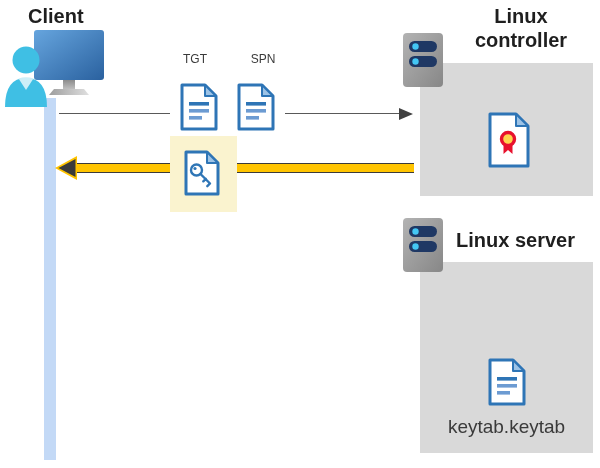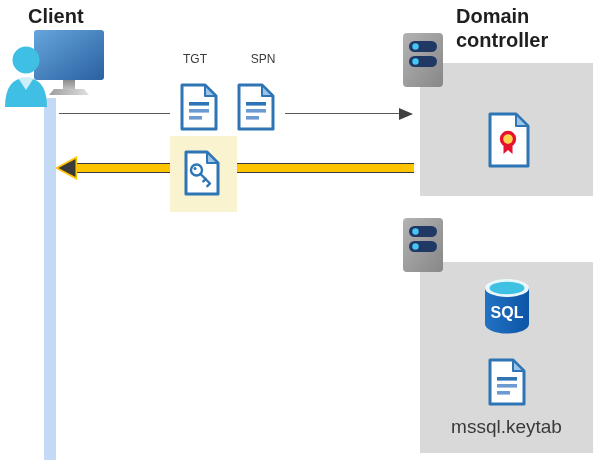--- a/index.html
+++ b/index.html
@@ -2,21 +2,21 @@
 <html><head>
 <meta charset="utf-8">
 <style>
   html,body{margin:0;padding:0;background:#fff;}
   .canvas{
     position:relative;width:600px;height:468px;background:#fff;overflow:hidden;
     font-family:"Liberation Sans","DejaVu Sans",sans-serif;color:#262626;
   }
   .abs{position:absolute;}
   .panel{position:absolute;background:#D9D9D9;}
-  .title{position:absolute;font-weight:700;font-size:20px;line-height:1.2;color:#1F1F1F;}
+  .title{position:absolute;font-weight:700;font-size:20px;line-height:1.2;color:#1F1F1F;text-align:center;}
   .ticket-label{position:absolute;font-size:12px;color:#3A3A3A;text-align:center;width:46px;}
   .timeline{position:absolute;left:44px;top:98px;width:12px;height:362px;background:#C3D9F6;}
   .black-line{position:absolute;left:59px;top:113px;width:341px;height:0;border-top:1.8px solid #595959;}
   .black-head{position:absolute;left:399px;top:107.8px;width:0;height:0;
     border-left:14px solid #404040;border-top:6px solid transparent;border-bottom:6px solid transparent;}
   .gold-shaft{position:absolute;left:74px;top:163px;width:340px;height:10px;box-sizing:border-box;
     background:#FFC400;border-top:1.8px solid #3A3A3A;border-bottom:1.8px solid #3A3A3A;}
   .highlight-box{position:absolute;left:170px;top:136px;width:67px;height:76px;background:#FAF3CF;}
   .doc-wrap{position:absolute;top:83px;padding:0 9px;background:#fff;}
   .keytab-label{position:absolute;left:420px;top:416px;width:173px;text-align:center;
@@ -115,60 +115,47 @@
             <stop offset="1" stop-color="#878787"></stop>
         </linearGradient>
       </defs>
       <rect x="1" y="1" width="40" height="54" rx="4" fill="url(#srvG1)"></rect>
       <rect x="7" y="9" width="28" height="11" rx="5.5" fill="#1F3864"></rect>
       <circle cx="13.5" cy="14.5" r="3.2" fill="#44C7F4"></circle>
       <rect x="7" y="24" width="28" height="11" rx="5.5" fill="#1F3864"></rect>
       <circle cx="13.5" cy="29.5" r="3.2" fill="#44C7F4"></circle>
     </svg>
   </div>
-  <div class="title" style="left:456px;top:4px;width:130px;">Domain controller</div>
+  <div class="title" style="left:456px;top:4px;width:130px;">Linux controller</div>
 
   <div class="abs" style="left:487px;top:112px;">
     <svg width="44" height="56" viewBox="0 0 44 56">
       <path d="M3 2 h26 l12 12 v40 h-38 z" fill="#fff" stroke="#2E75B6" stroke-width="3" stroke-linejoin="round"></path>
       <path d="M29 2 v12 h12 z" fill="#9DC3E6" stroke="#2E75B6" stroke-width="2" stroke-linejoin="round"></path>
       <path d="M16.5 31 v11 l4.5 -4 l4.5 4 v-11 z" fill="#E8112D"></path>
       <circle cx="21" cy="27" r="6.5" fill="#FFD34D" stroke="#E8112D" stroke-width="3.4"></circle>
     </svg>
   </div>
 
   <div class="abs" style="left:402px;top:217px;">
     <svg width="42" height="56" viewBox="0 0 42 56">
       <rect x="1" y="1" width="40" height="54" rx="4" fill="url(#srvG1)"></rect>
       <rect x="7" y="9" width="28" height="11" rx="5.5" fill="#1F3864"></rect>
       <circle cx="13.5" cy="14.5" r="3.2" fill="#44C7F4"></circle>
       <rect x="7" y="24" width="28" height="11" rx="5.5" fill="#1F3864"></rect>
       <circle cx="13.5" cy="29.5" r="3.2" fill="#44C7F4"></circle>
     </svg>
   </div>
+  <div class="title" style="left:456px;top:228px;white-space:nowrap;">Linux server</div>
 
-  <div class="abs" style="left:483px;top:277px;">
-    <svg width="48" height="58" viewBox="0 0 48 58">
-      <defs>
-        <linearGradient id="sqlBody" x1="0" y1="0" x2="1" y2="0">
-          <stop offset="0" stop-color="#2272C3"></stop>
-            <stop offset="1" stop-color="#0D55A6"></stop>
-        </linearGradient>
-      </defs>
-      <path d="M2 11 v36 c0 5.3 9.9 9.6 22 9.6 s22 -4.3 22 -9.6 v-36 z" fill="url(#sqlBody)"></path>
-      <ellipse cx="24" cy="11" rx="22" ry="9" fill="#EAF8FC"></ellipse>
-      <ellipse cx="24" cy="11" rx="17.5" ry="6.3" fill="#3FC1E3"></ellipse>
-      <text x="24" y="41" text-anchor="middle" font-size="16" font-weight="700" fill="#ffffff">SQL</text>
-    </svg>
-  </div>
 
   <div class="abs" style="left:487px;top:358px;">
     <svg width="40" height="48" viewBox="0 0 40 48">
       <path d="M3 2 h23 l11 11 v33 h-34 z" fill="#fff" stroke="#2E75B6" stroke-width="3" stroke-linejoin="round"></path>
       <path d="M26 2 v11 h11 z" fill="#9DC3E6" stroke="#2E75B6" stroke-width="2" stroke-linejoin="round"></path>
       <rect x="10" y="19" width="20" height="3.6" fill="#2E75B6"></rect>
       <rect x="10" y="26" width="20" height="3.6" fill="#6C9BD2"></rect>
       <rect x="10" y="33" width="13" height="3.6" fill="#6C9BD2"></rect>
     </svg>
   </div>
-  <div class="keytab-label">mssql.keytab</div>
+  <div class="keytab-label">keytab.keytab</div>
 
 </div>
 
 </body></html>

